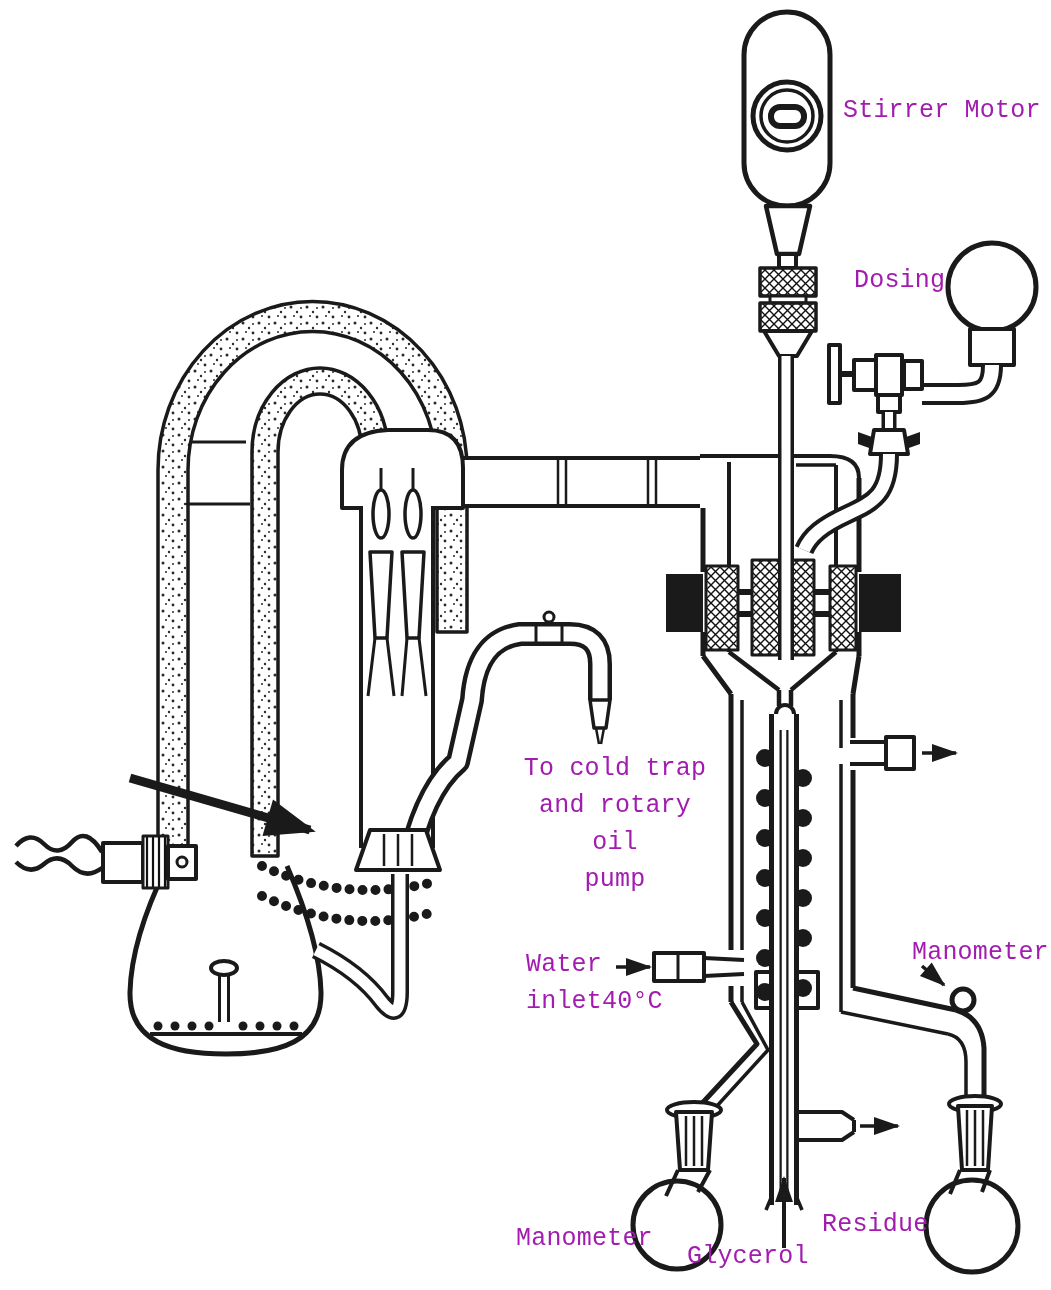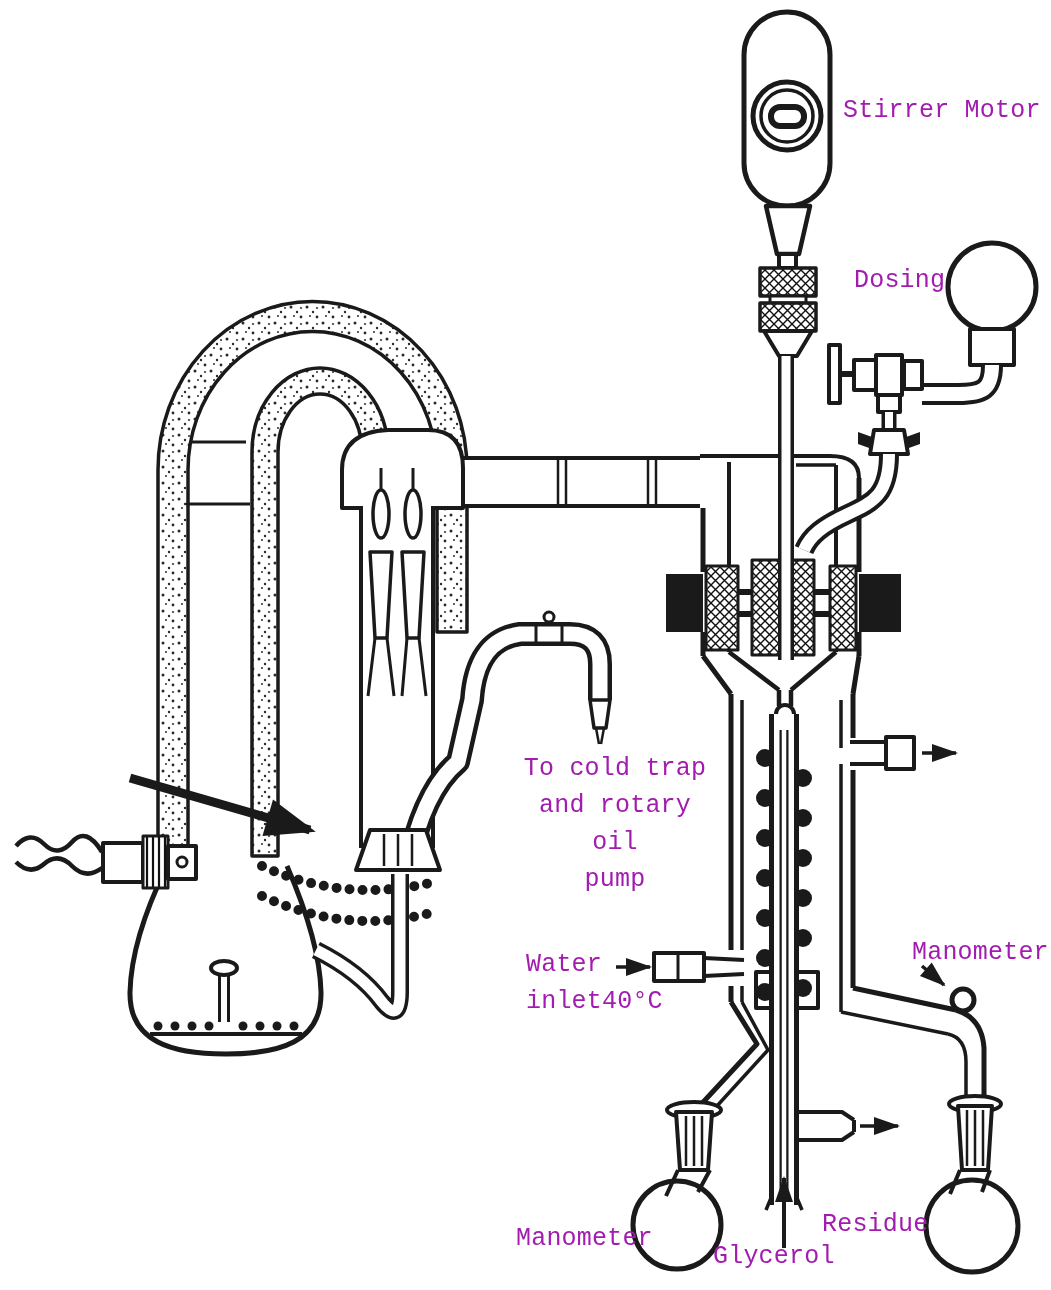--- a/index.html
+++ b/index.html
@@ -300,15 +300,15 @@
 
   <div class="lbl" style="left:843px;top:92px;">Stirrer Motor</div>
   <div class="lbl" style="left:854px;top:262px;text-align:right;">Dosing</div>
   <div class="lbl center" style="left:515px;top:726px;width:200px;">To cold trap
 and rotary oil
 pump</div>
   <div class="lbl" style="left:526px;top:946px;">Water
 inlet40°C</div>
   <div class="lbl" style="left:912px;top:934px;">Manometer</div>
   <div class="lbl" style="left:516px;top:1220px;">Manometer</div>
-  <div class="lbl" style="left:713px;top:1238px;">Glycerol</div>
+  <div class="lbl" style="left:687px;top:1238px;">Glycerol</div>
   <div class="lbl" style="left:822px;top:1206px;text-align:right;">Residue</div>
 </div>
 
 </body></html>

